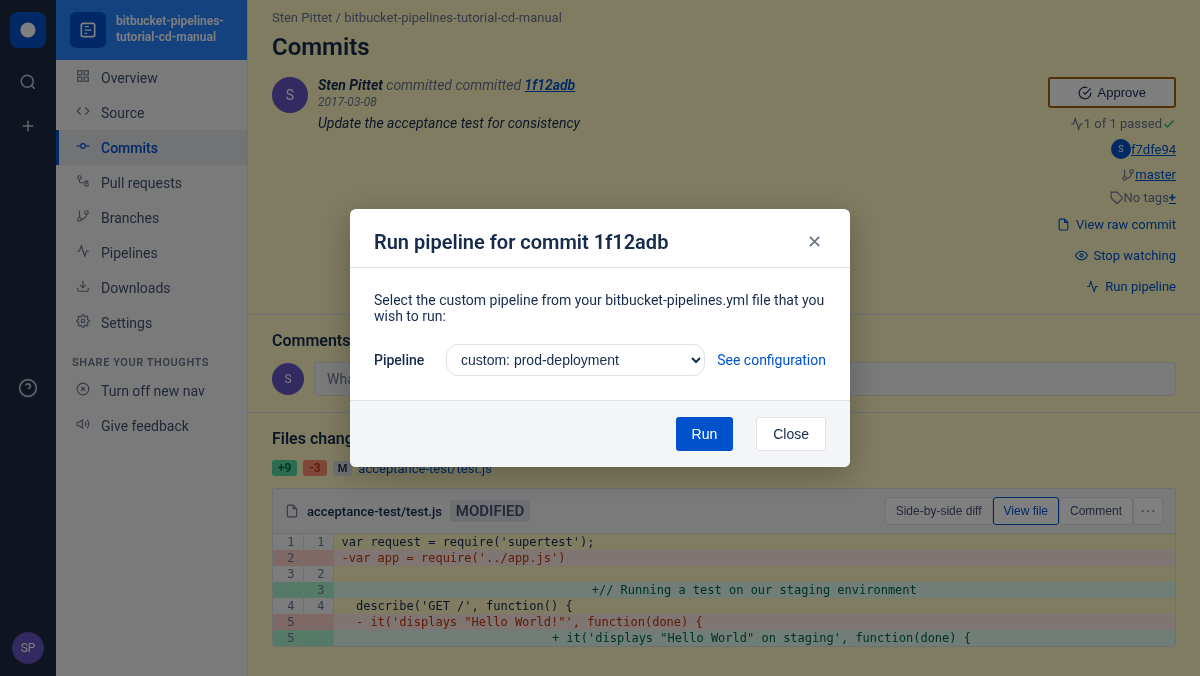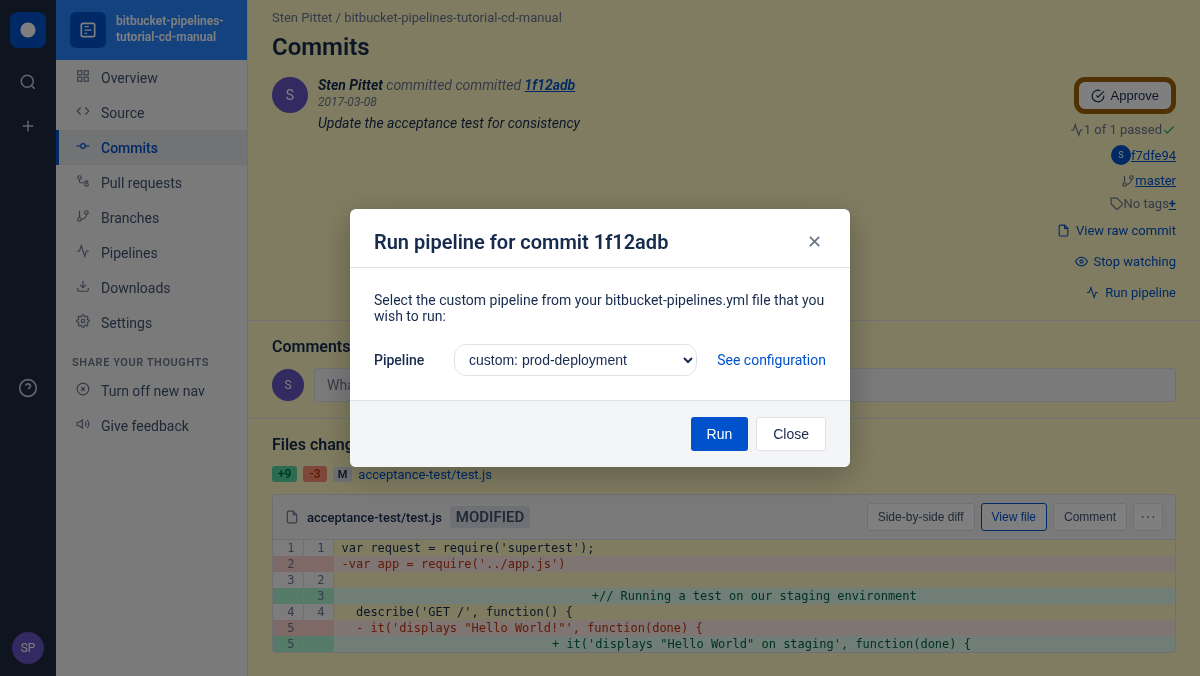--- a/index.html
+++ b/index.html
@@ -129,23 +129,23 @@
       width: 36px; height: 36px;
       border-radius: 50%;
       background: #6554c0;
       display: flex; align-items: center; justify-content: center;
       color: white;
       font-size: 14px;
       flex-shrink: 0;
     }
     .approve-btn {
       background: white;
-      border: 5px solid #a16207;
-      border-radius: 11px;
-      padding: 6px 12px;
+      border: 2px solid #a16207;
+      border-radius: 3px;
+      padding: 6px 28px;
       cursor: pointer;
       display: flex;
       align-items: center;
       gap: 6px;
       font-size: 13px;
       color: #172b4d;
     }
 
     .meta-row {
       display: flex;
@@ -217,21 +217,21 @@
     .diff-header {
       background: #f4f5f7;
       padding: 8px 12px;
       border-bottom: 1px solid #dfe1e6;
       display: flex;
       align-items: center;
       gap: 8px;
     }
     .diff-filename { font-size: 13px; font-weight: 500; color: #172b4d; }
     .modified-badge { background: #dfe1e6; color: #42526e; padding: 2px 6px; border-radius: 3px; font-size: 15px; font-weight: 600; }
-    .diff-actions { margin-left: auto; display: flex; gap: 6px; }
+    .diff-actions { margin-left: auto; display: flex; gap: 0; }
     .diff-btn {
       background: white;
       border: 1px solid #dfe1e6;
       border-radius: 3px;
       padding: 4px 10px;
       font-size: 12px;
       cursor: pointer;
       color: #42526e;
     }
     .diff-btn.primary { background: white; color: #0052cc; border-color: #0052cc; }
@@ -282,41 +282,41 @@
       color: #6b778c;
       cursor: pointer;
       padding: 4px;
       line-height: 1;
     }
     .modal-body { padding: 24px; }
     .modal-description { font-size: 14px; color: #172b4d; margin-bottom: 20px; }
     .modal-field {
       display: flex;
       align-items: center;
-      gap: 20px;
+      gap: 12px;
     }
     .field-label { font-size: 14px; color: #172b4d; font-weight: 500; min-width: 60px; }
     .pipeline-select {
       flex: 1;
       padding: 6px 10px;
       border: 1px solid #dfe1e6;
       border-radius: 12px;
       font-size: 14px;
       background: white;
       color: #172b4d;
       cursor: pointer;
       appearance: auto;
     }
     .see-config-link { color: #0052cc; font-size: 14px; text-decoration: none; white-space: nowrap; }
     .modal-footer {
       padding: 16px 24px;
       border-top: 1px solid #dfe1e6;
       display: flex;
       justify-content: flex-end;
-      gap: 8px;
+      gap: 23px;
       background: #f4f5f7;
     }
     .btn-run {
       background: #0052cc;
       color: white;
       border: none;
       border-radius: 3px;
       padding: 8px 16px;
       font-size: 14px;
       cursor: pointer;

